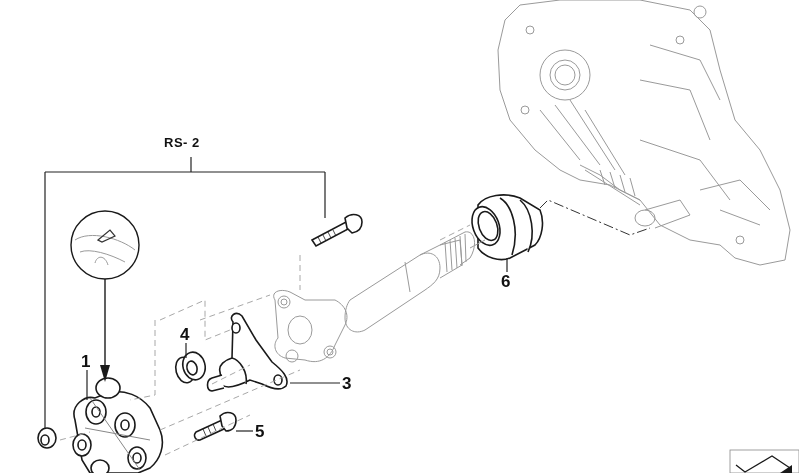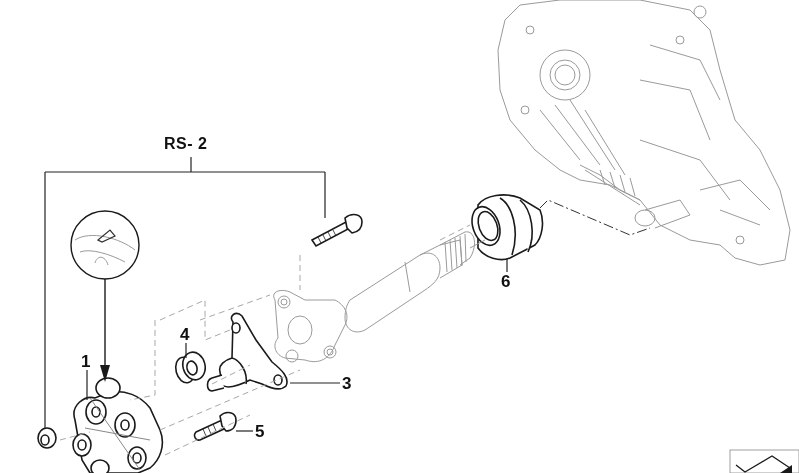--- a/index.html
+++ b/index.html
@@ -1,19 +1,19 @@
 <!DOCTYPE html>
 <html><head>
 <meta charset="utf-8">
 <style>
   html, body { margin:0; padding:0; background:#ffffff; }
   body { width:799px; height:473px; overflow:hidden; position:relative; font-family:"Liberation Sans", sans-serif; }
   #diagram { position:absolute; left:0; top:0; width:799px; height:473px; }
   .label { position:absolute; font-family:"Liberation Sans", sans-serif; font-weight:bold; color:#111; font-size:17px; line-height:1; }
-  .group-label { font-size:16px; letter-spacing:0.5px; }
+  .group-label { font-size:13px; letter-spacing:0.5px; }
   .thin { stroke:#9a9a9a; stroke-width:1; fill:none; }
   .thick { stroke:#1a1a1a; stroke-width:1.6; fill:#fff; }
   .lead { stroke:#222; stroke-width:1.2; fill:none; }
   .dash { stroke:#a8a8a8; stroke-width:1; fill:none; stroke-dasharray:6 4; }
   .dashdark { stroke:#333; stroke-width:1; fill:none; stroke-dasharray:10 3 2 3; }
   .hotspot { cursor:pointer; }
 </style>
 </head>
 <body>
 

